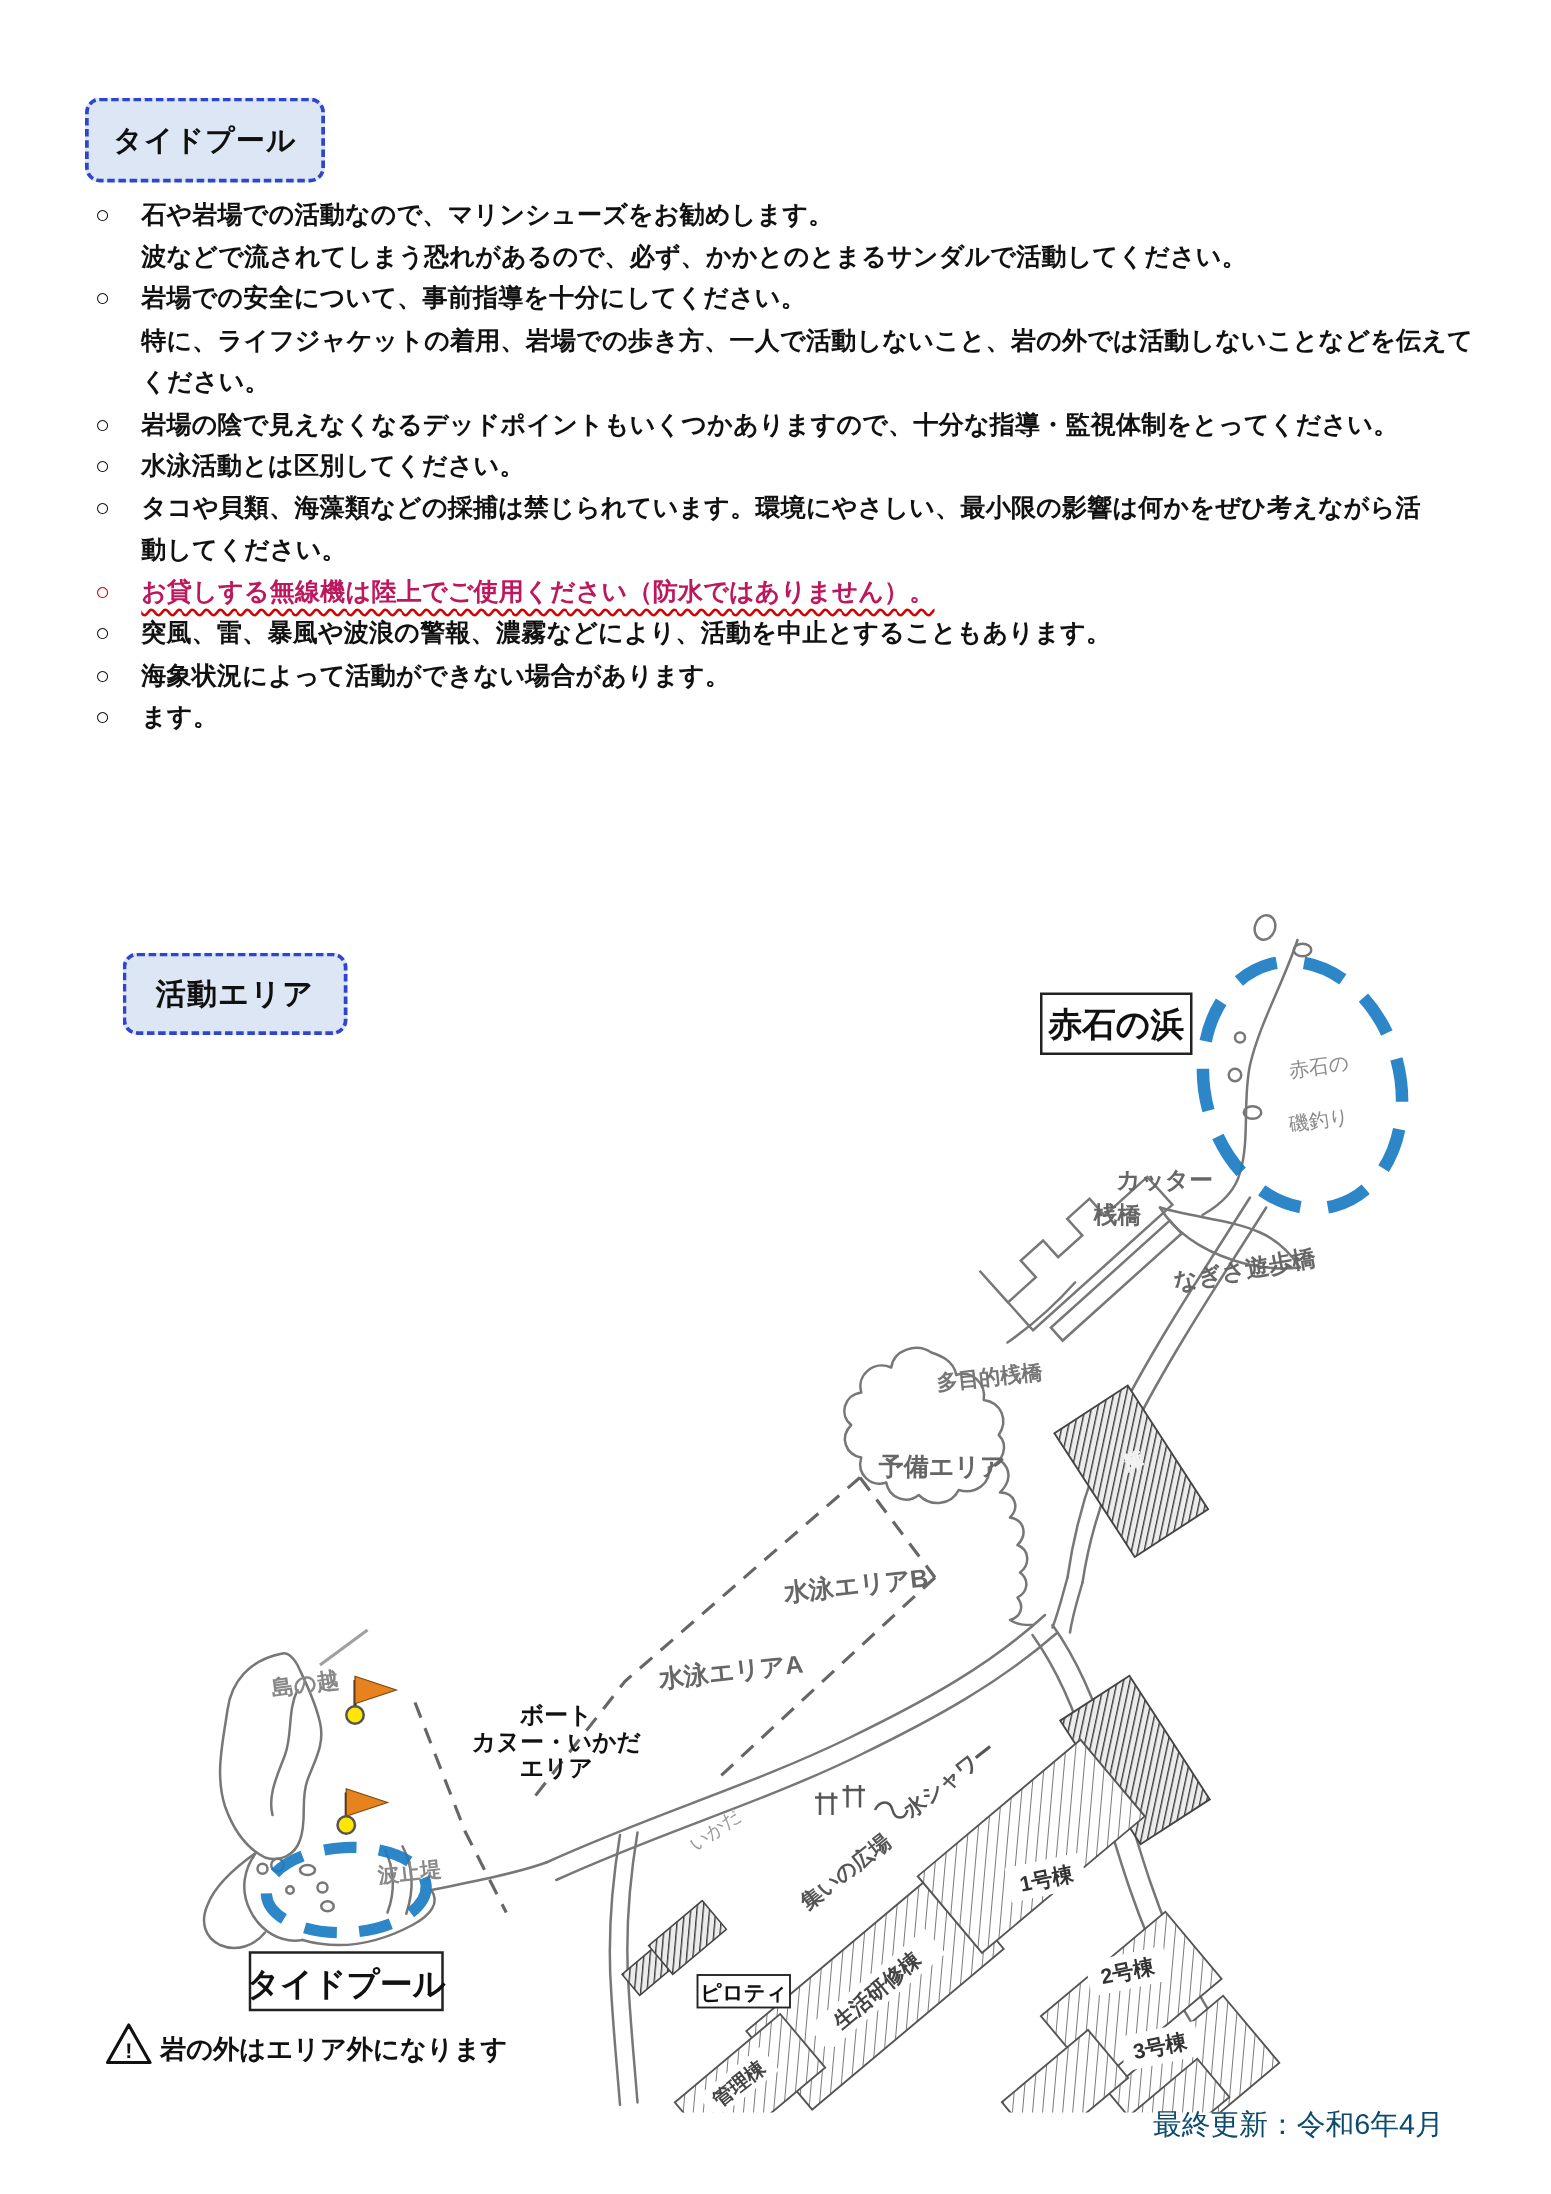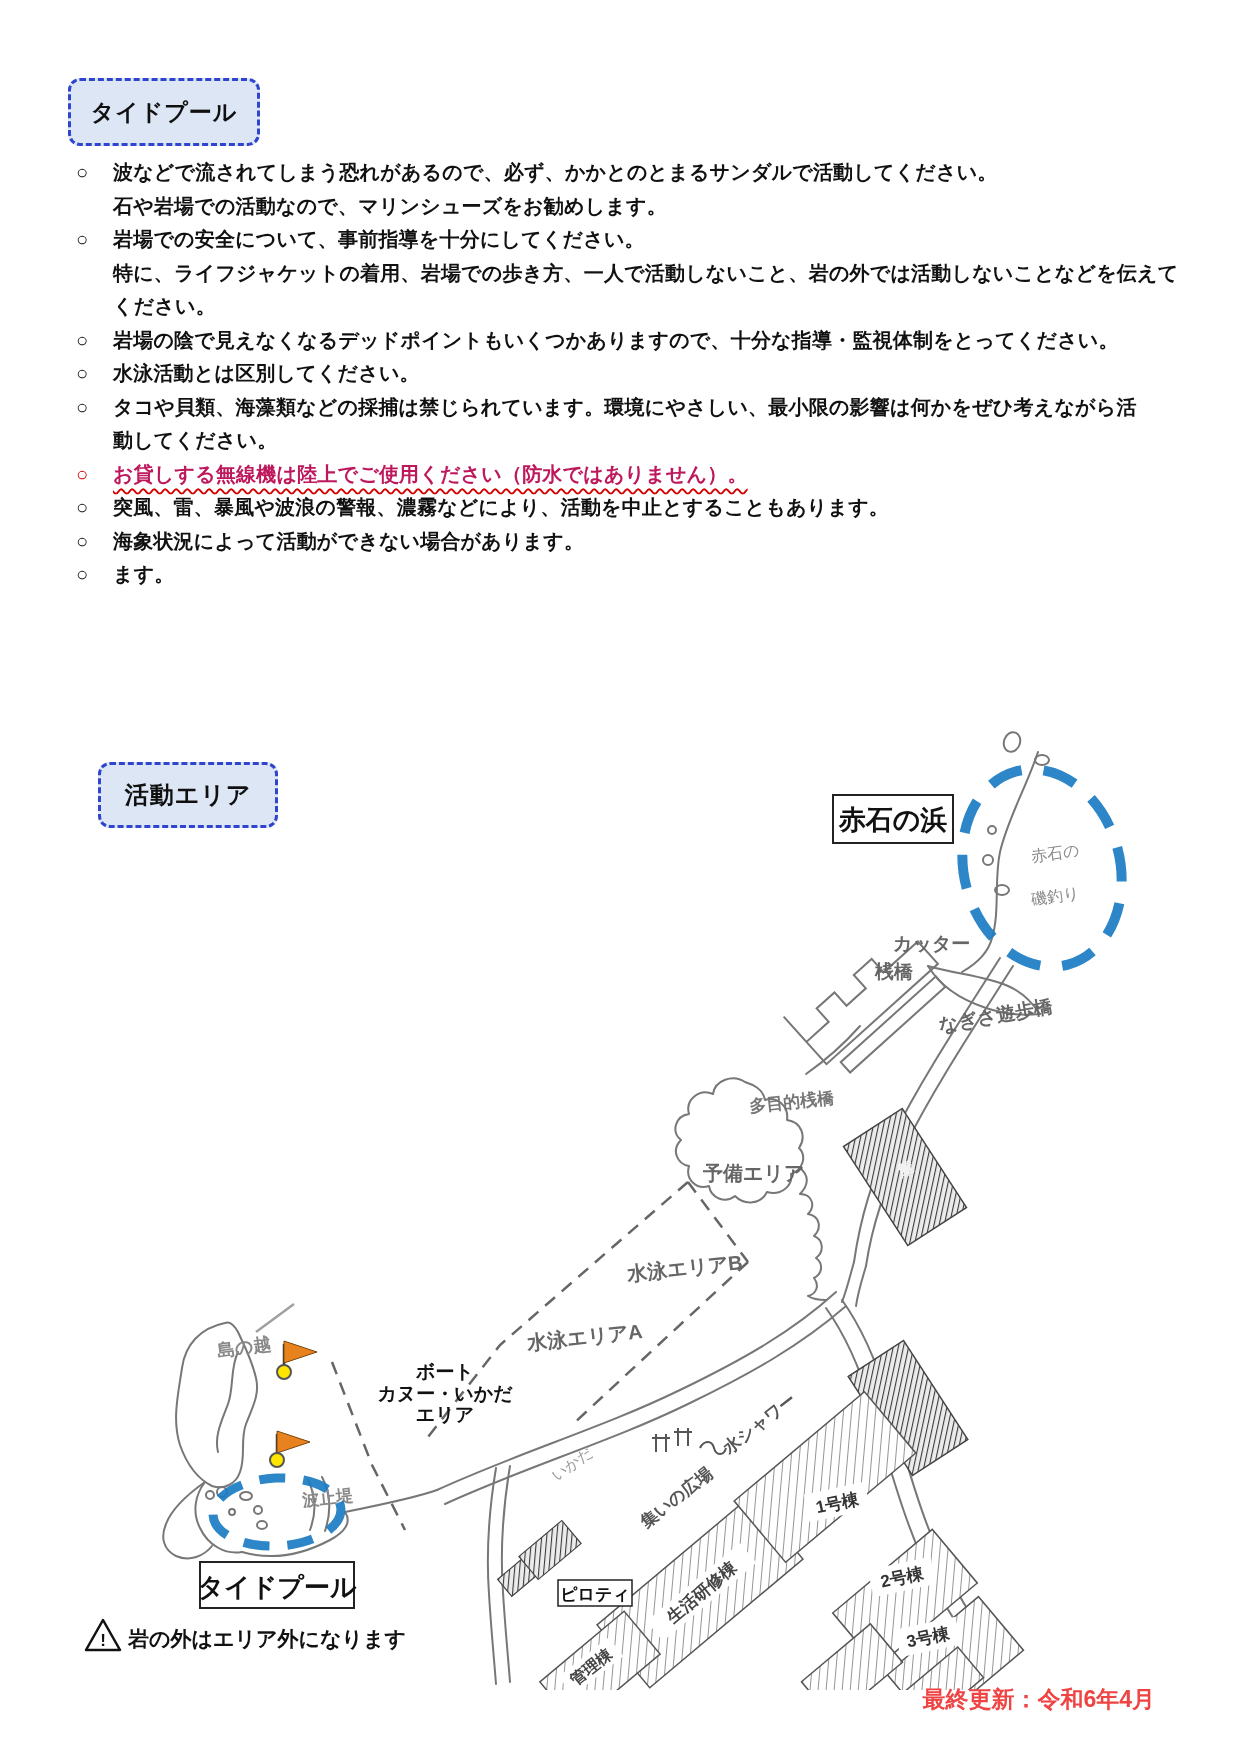--- a/index.html
+++ b/index.html
@@ -12,37 +12,37 @@
   .badge2{left:72px;top:762px;width:174px;height:60px;font-size:24px;letter-spacing:1px;margin-left:26px;}
   .notes{position:absolute;left:76px;top:156px;width:1102px;}
   .note{display:flex;}
   .marker{width:37px;flex:none;font-size:20px;line-height:33.5px;color:#111;}
   .nt{flex:1;min-width:0;}
   .ln{font-size:20px;line-height:33.5px;font-weight:700;letter-spacing:0.2px;white-space:nowrap;}
   .ln:empty{display:none;}
   .note.alert .ln{color:#be185d;text-decoration:underline;text-decoration-style:wavy;
                   text-decoration-color:#d40000;text-decoration-thickness:1.5px;text-underline-offset:7px;}
   .note.alert .marker{color:#d40000;}
-  .footer{position:absolute;right:86px;top:1684px;font-size:23px;font-weight:700;color:#ef4444;}
+  .footer{position:absolute;right:86px;top:1684px;font-size:23px;font-weight:400;color:#0c4a6e;}
   svg.map{position:absolute;left:0;top:690px;}
   svg text{font-family:"Liberation Sans","DejaVu Sans",sans-serif;}
 </style>
 </head>
 <body>
 
 <div class="page">
 
   <div class="badge badge1">タイドプール</div>
 
   <div class="notes">
     <div class="note">
       <span class="marker">○</span>
       <div class="nt">
-          <div class="ln">波などで流されてしまう恐れがあるので、必ず、かかとのとまるサンダルで活動してください。</div>
-        <div class="ln">石や岩場での活動なので、マリンシューズをお勧めします。</div>
+          <div class="ln">石や岩場での活動なので、マリンシューズをお勧めします。</div>
+        <div class="ln">波などで流されてしまう恐れがあるので、必ず、かかとのとまるサンダルで活動してください。</div>
         </div>
     </div>
     <div class="note">
       <span class="marker">○</span>
       <div class="nt">
           <div class="ln">岩場での安全について、事前指導を十分にしてください。</div>
         <div class="ln">特に、ライフジャケットの着用、岩場での歩き方、一人で活動しないこと、岩の外では活動しないことなどを伝えて</div>
         <div class="ln">ください。</div>
         </div>
     </div>

